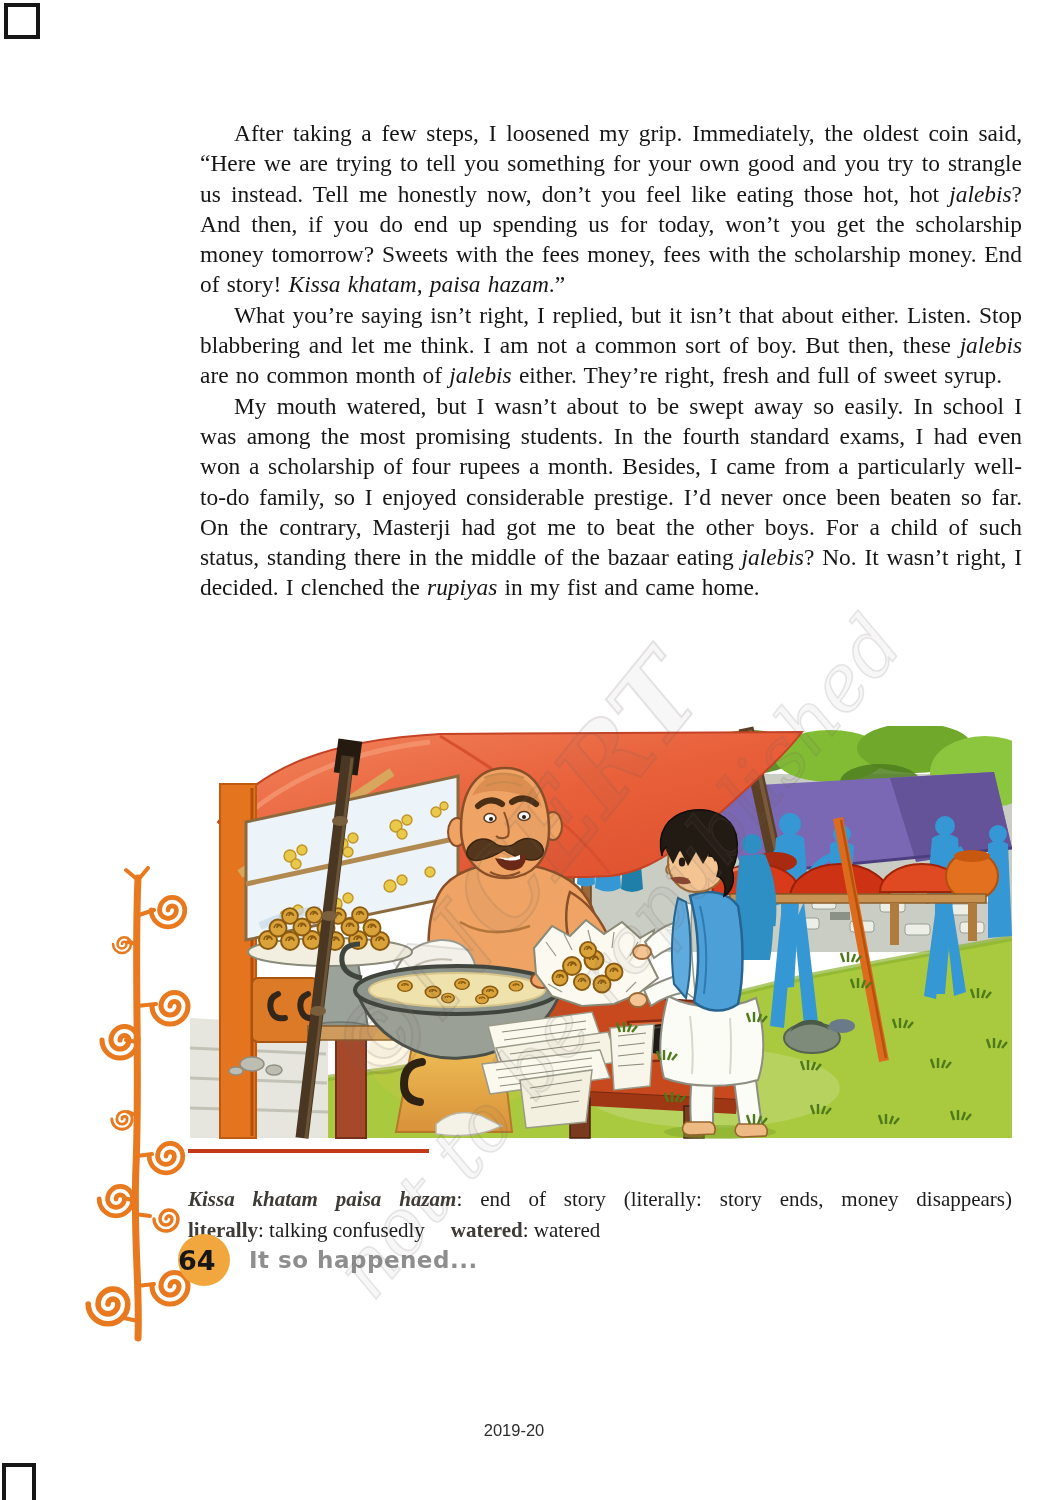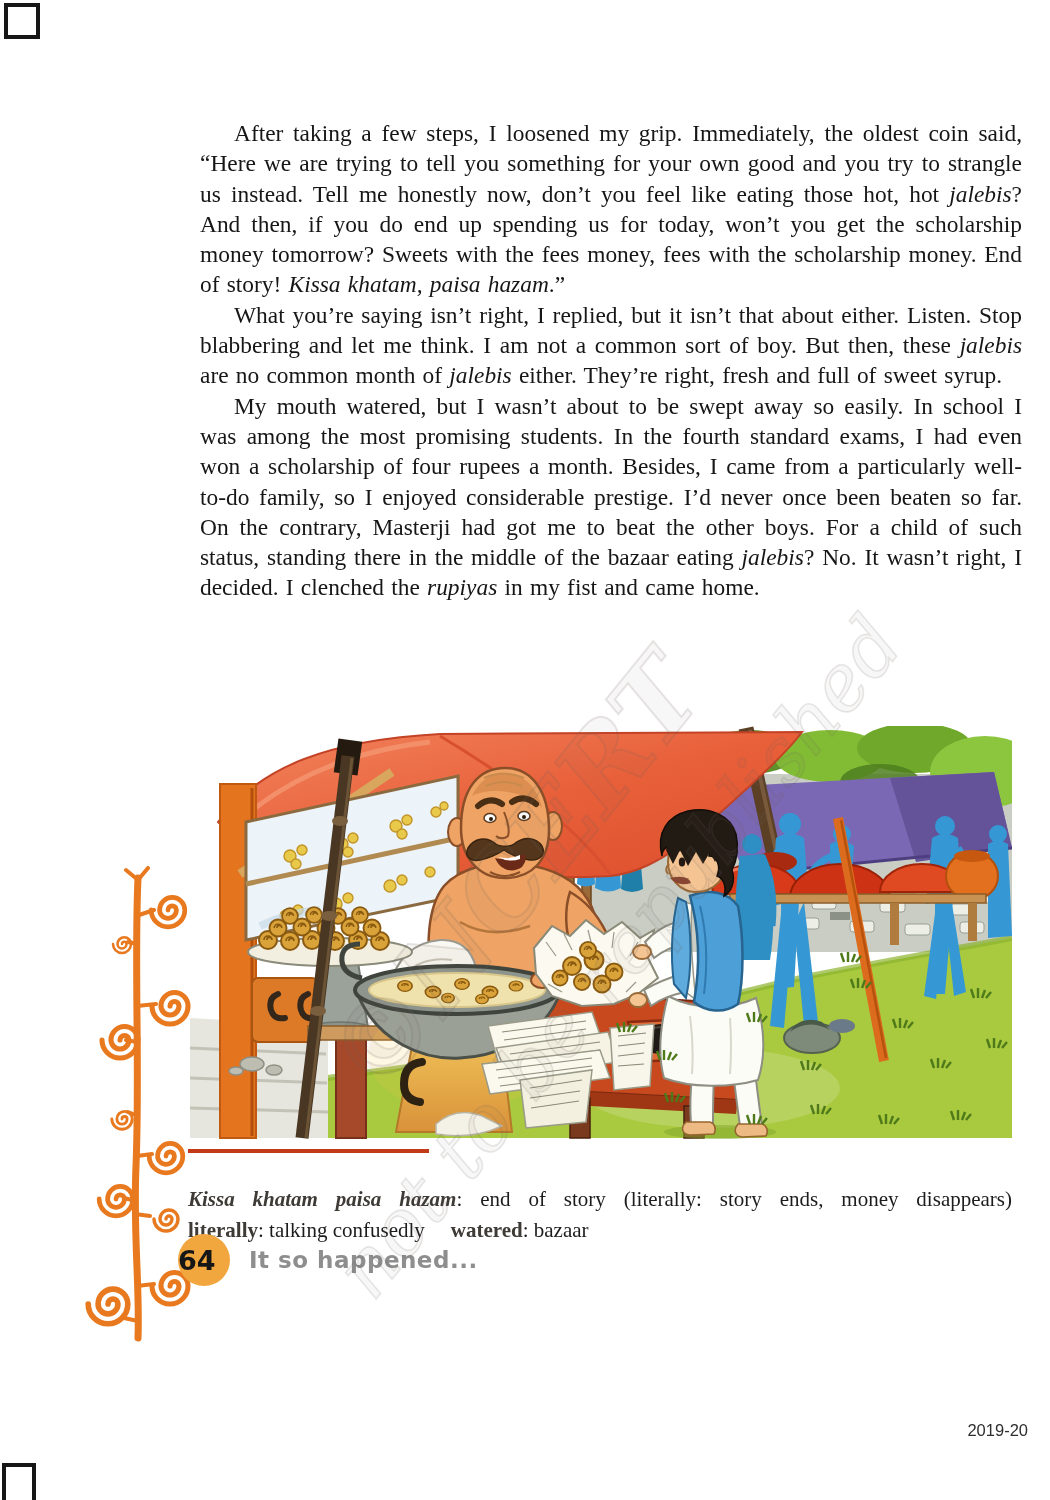--- a/index.html
+++ b/index.html
@@ -22,21 +22,21 @@
   .g-term{font-weight:bold;color:#3E3A36;}
   .g-it{font-style:italic;}
   .g-entry+.g-entry{margin-left:26px;}
   
   #page-badge{position:absolute;left:178px;top:1234px;width:52px;height:52px;border-radius:50%;
               background:var(--badge,#F1A73D);display:flex;align-items:center;
               font-family:"DejaVu Sans",sans-serif;font-weight:bold;font-size:27px;color:#161616;}
   #running-title{position:absolute;left:249px;top:1247px;font-family:"DejaVu Sans",sans-serif;
                  font-weight:700;font-size:23px;color:var(--title_gray,#8E8E8E);letter-spacing:.5px;}
   
-  #print-year{position:absolute;left:0;top:1421px;width:1028px;text-align:right;
+  #print-year{position:absolute;left:0;top:1421px;width:1028px;text-align:center;
               font-family:"Liberation Sans",sans-serif;font-size:16.5px;color:#2e2e2e;}
   
   #vine{position:absolute;left:80px;top:866px;width:130px;height:510px;}
   
   #illus{position:absolute;left:190px;top:726px;width:822px;height:414px;}
   
   #watermark{position:absolute;left:120px;top:700px;width:880px;height:420px;
              transform:rotate(-51deg);transform-origin:50% 50%;z-index:6;pointer-events:none;
              display:flex;flex-direction:column;align-items:center;justify-content:center;gap:26px;
              font-family:"DejaVu Serif",serif;font-style:italic;}
@@ -415,21 +415,21 @@
   </svg>
 
   <div id="watermark">
     <span class="wm1">©NCERT</span>
     <span class="wm2">not to be republished</span>
   </div>
 
   <div id="gloss-rule"></div>
   <div id="glossary">
     <div class="g-line justify"><span class="g-entry"><span class="g-term g-it">Kissa khatam paisa hazam</span><span class="g-def">: end of story (literally: story ends, money disappears)</span></span></div>
-    <div class="g-line"><span class="g-entry"><span class="g-term">literally</span><span class="g-def">: talking confusedly</span></span><span class="g-entry"><span class="g-term">watered</span><span class="g-def">: bazaar</span></span></div>
+    <div class="g-line"><span class="g-entry"><span class="g-term">literally</span><span class="g-def">: talking confusedly</span></span><span class="g-entry"><span class="g-term">watered</span><span class="g-def">: watered</span></span></div>
   </div>
 
   <svg id="vine" viewBox="0 0 130 510" xmlns="http://www.w3.org/2000/svg">
     <defs>
       <path id="spiral" d="M0,0 a3,3 0 1 1 6,0 a6,6 0 1 1 -12,0 a9,9 0 1 1 18,0 a12,12 0 1 1 -24,0" fill="none" stroke="#E8791F" stroke-width="3.4" stroke-linecap="round"></path>
     </defs>
     <g stroke="#E8791F" fill="none" stroke-linecap="round">
       <path d="M58,12 C54,100 60,200 56,300 C53,370 60,420 58,472" stroke-width="7"></path>
       <path d="M58,14 L46,4 M58,14 L68,2 M56,50 L74,44 M57,140 L76,138 M58,250 L48,246 M57,290 L72,288 M55,348 L70,350 M57,420 L74,418 M56,335 L44,332 M57,176 L46,174 M58,78 L48,76 M58,455 L44,452" stroke-width="4"></path>
     </g>

